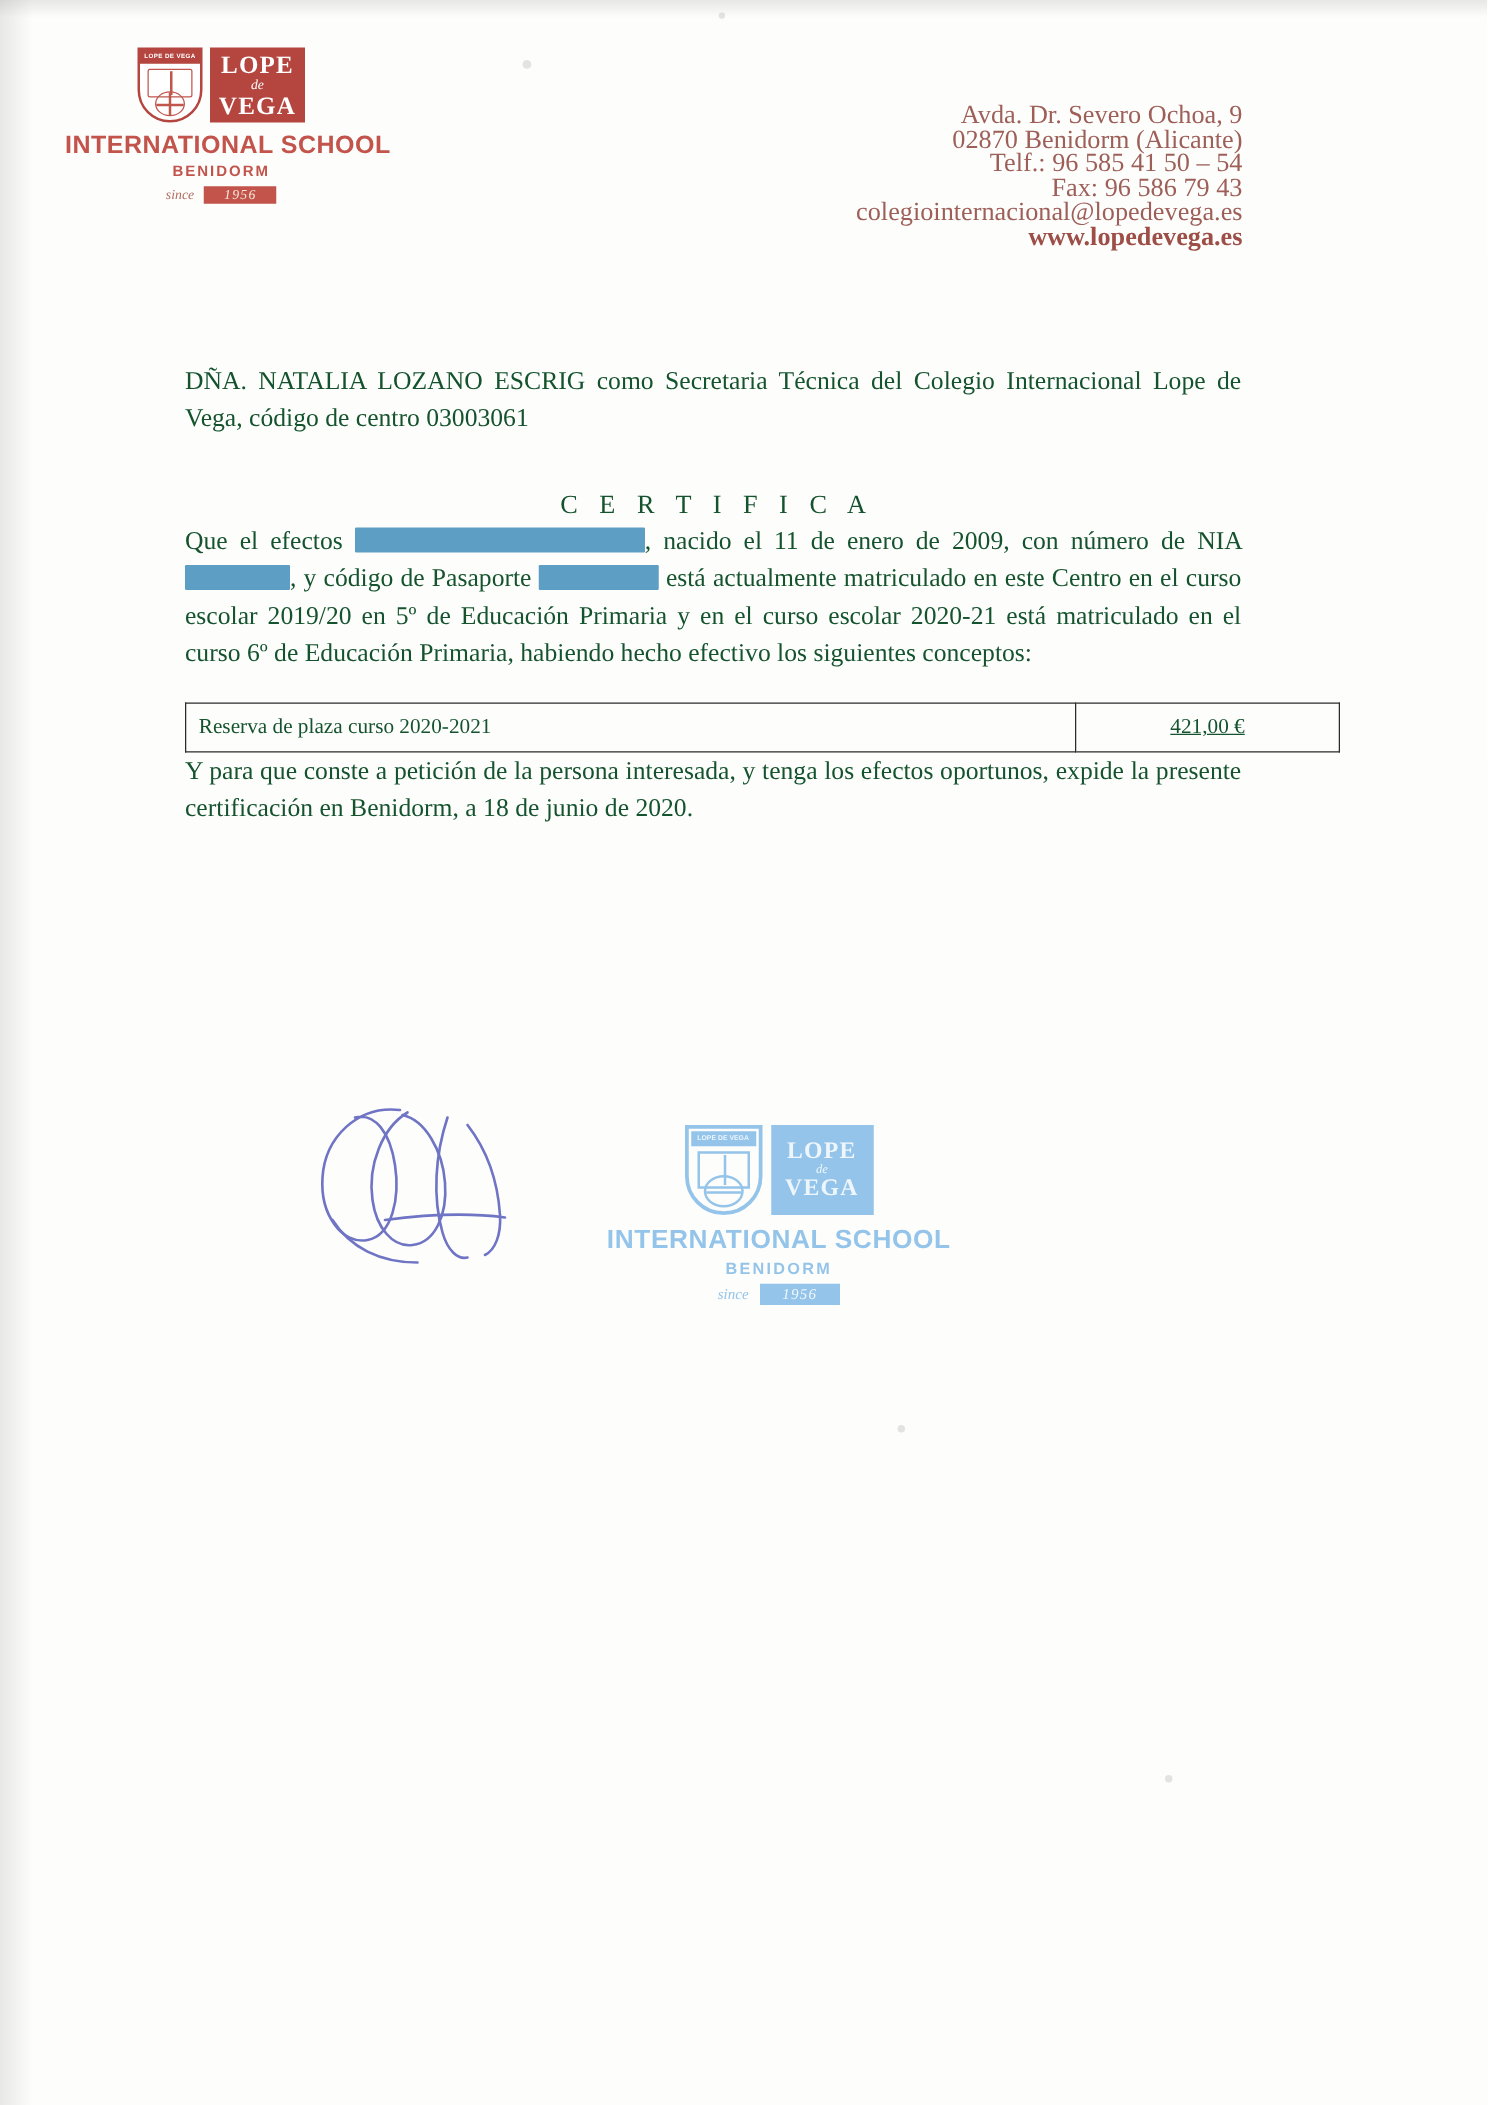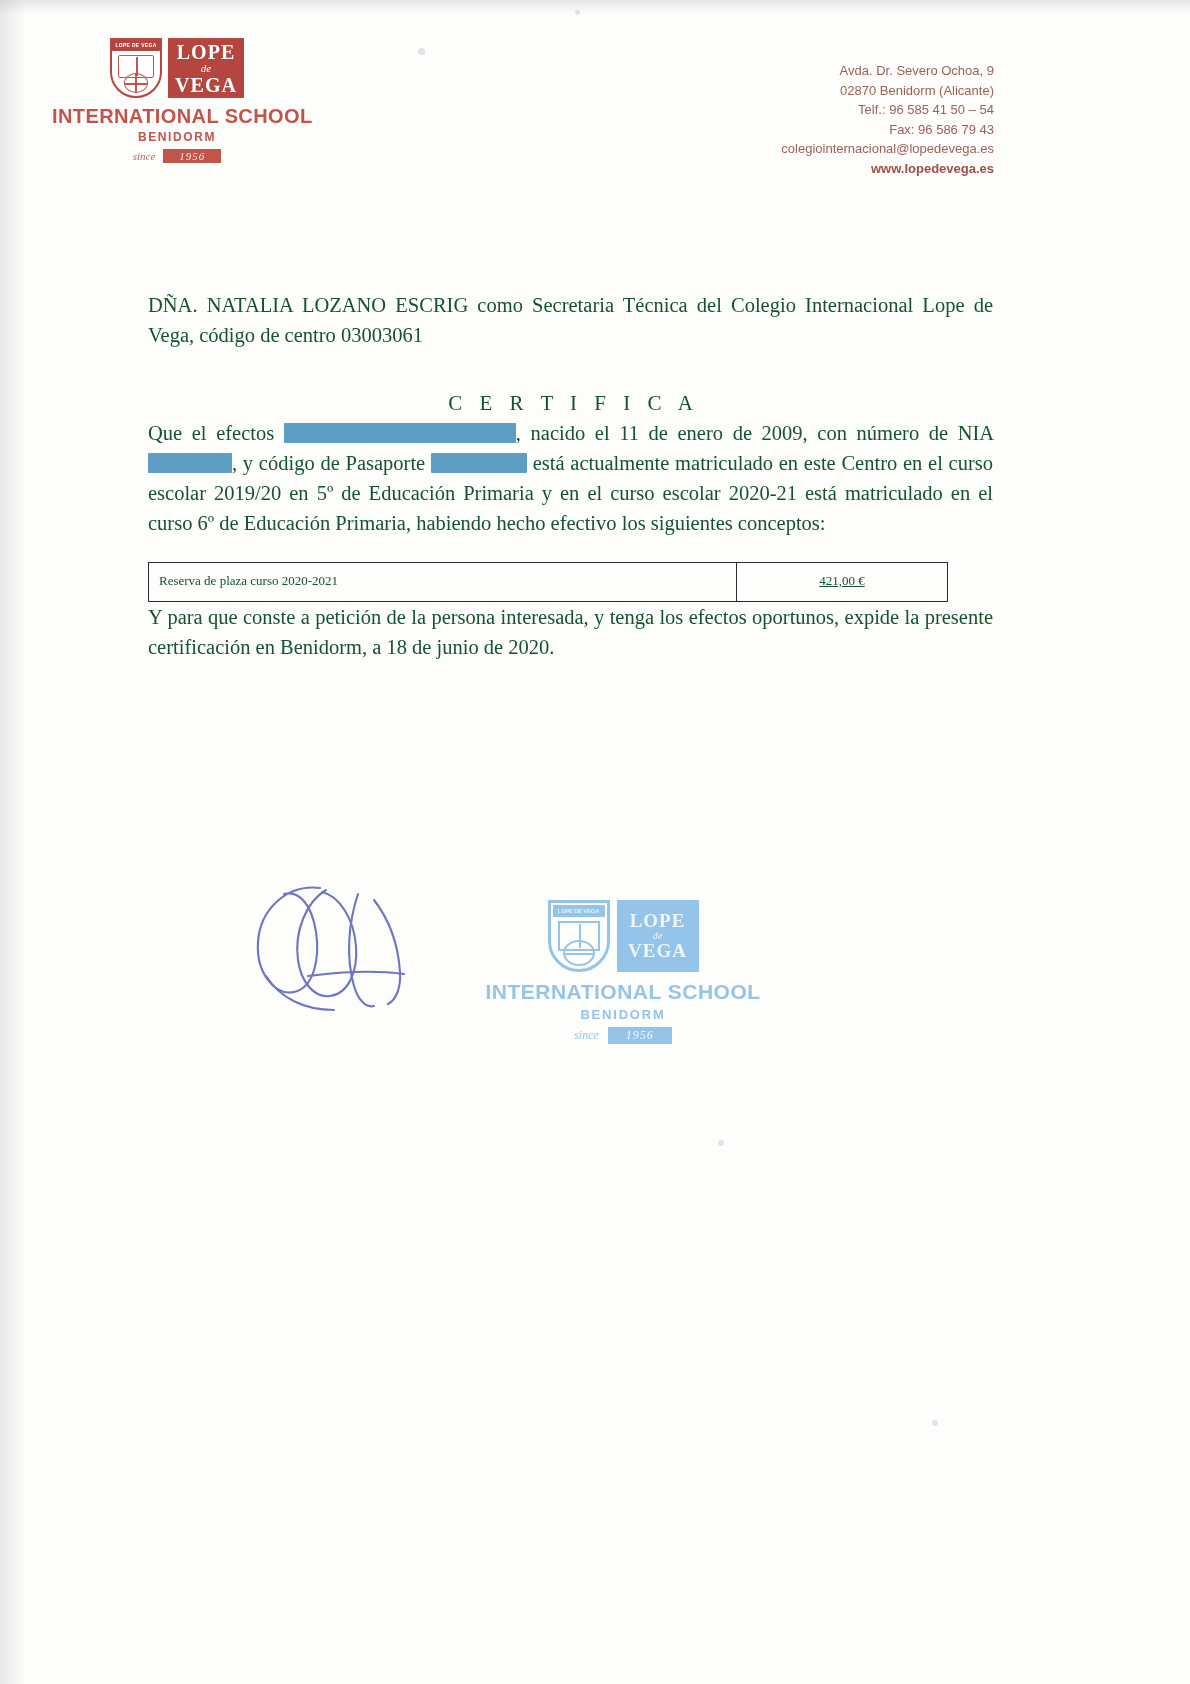--- a/index.html
+++ b/index.html
@@ -189,24 +189,24 @@
     font-family: "Liberation Serif", serif;
     font-style: italic;
     font-size: 11px;
     padding: 1px 16px;
     letter-spacing: 1px;
   }
 
   .contact {
     position: absolute;
     right: 196px;
-    top: 61px;
+    top: 82px;
     text-align: right;
-    font-family: Liberation Sans, sans-serif;
-    font-size: 13px;
+    font-family: Liberation Serif, serif;
+    font-size: 21px;
     line-height: 19.5px;
     color: #9d5f58;
   }
   .contact .bold {
     font-weight: bold;
     color: #9d4f47;
   }
 
   
   .doc-body {
@@ -239,23 +239,23 @@
     background: #5d9ec4;
     height: 20px;
     border-radius: 1px;
   }
   .redact-name  { width: 232px; }
   .redact-nia   { width: 84px; }
   .redact-pass  { width: 96px; }
 
   .fee-table {
     margin-top: 24px;
-    width: 800px;
+    width: 924px;
     border-collapse: collapse;
-    font-size: 13px;
+    font-size: 17px;
   }
   .fee-table td {
     border: 1px solid #2b2b2b;
     padding: 3px 10px 5px 10px;
   }
   .fee-concept { text-align: left; }
   .fee-amount {
     width: 190px;
     text-align: center;
     text-decoration: underline;

